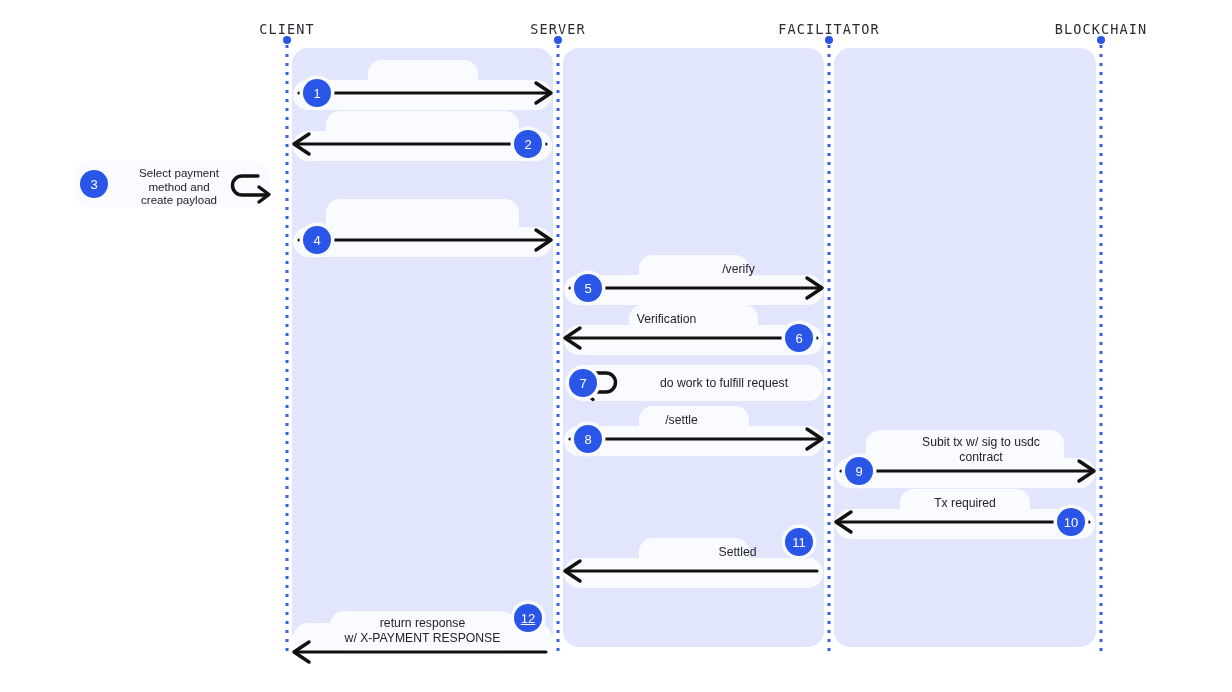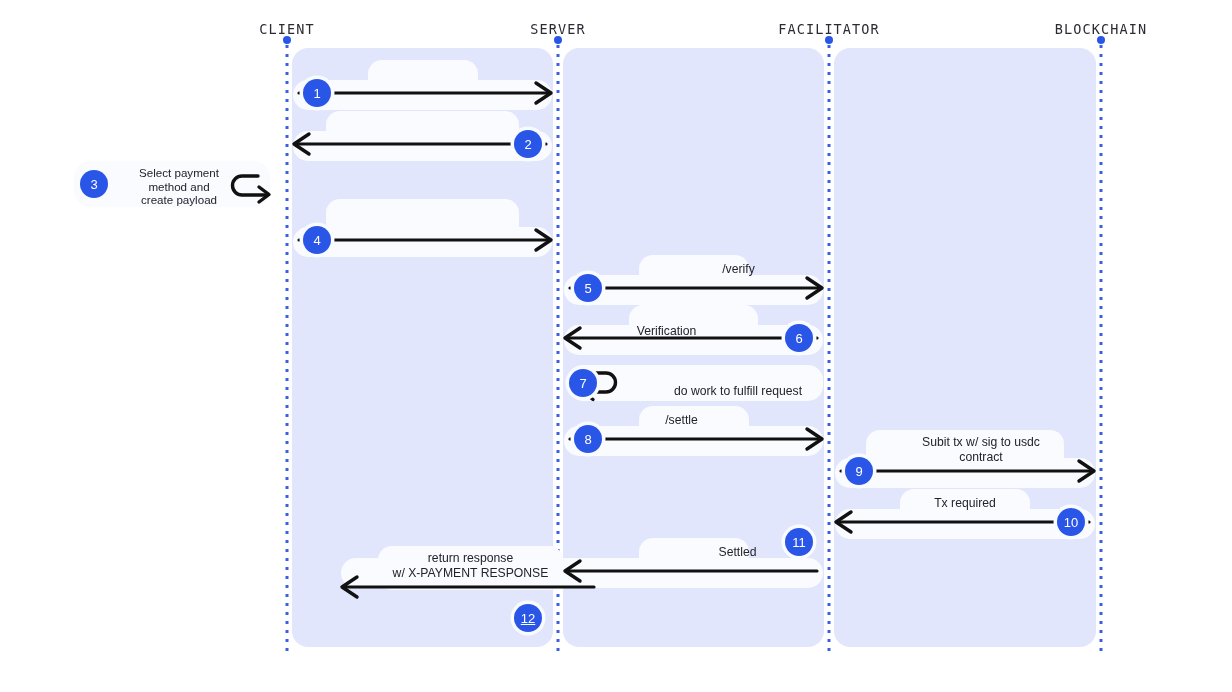--- a/index.html
+++ b/index.html
@@ -170,30 +170,30 @@
       <div class="label" style="left: 0px; width: 259px; top: 7px; margin-left: 45px;">/verify</div>
       <svg width="259" height="50px">
         <line x1="6" y1="33" x2="255" y2="33" stroke="#111" stroke-width="3.2" stroke-linecap="round"></line>
         <path d="M243 23 L258 33 L243 43" fill="none" stroke="#111" stroke-width="3.4" stroke-linecap="round" stroke-linejoin="round"></path>
       </svg>
     </div>
     <div class="step" style="left: 588px; top: 288px;">5</div>
     <div class="msg" style="left: 564px; width: 259px; top: 305px; height: 50px;">
       <div class="bar"></div>
       <div class="bubble" style="left: 64.802px; width: 129.396px; height: 34px;"></div>
-      <div class="label" style="left: 0px; width: 205px; top: 7px; margin-top: 12px;">Verification</div>
+      <div class="label" style="left: 0px; width: 205px; top: 7px;">Verification</div>
       <svg width="259" height="50px">
         <line x1="4" y1="33" x2="253" y2="33" stroke="#111" stroke-width="3.2" stroke-linecap="round"></line>
         <path d="M16 23 L1 33 L16 43" fill="none" stroke="#111" stroke-width="3.4" stroke-linecap="round" stroke-linejoin="round"></path>
       </svg>
     </div>
     <div class="step" style="left: 799px; top: 338px;">6</div>
     <div class="msg" style="left: 568px; top: 365px; width: 255px; height: 36px;">
       <div class="bar" style="height:36px"></div>
-      <div class="label" style="left: 80px; top: 11px; width: 180px; margin-top: 8px;">do work to fulfill request</div>
+      <div class="label" style="left: 66px; top: 11px; width: 180px;">do work to fulfill request</div>
       <svg width="70" height="36" style="position: absolute; left: 4px; top: 0px;">
         <path d="M18 8 H34 a9.5 9.5 0 0 1 0 19 H12" fill="none" stroke="#111" stroke-width="3.4" stroke-linecap="round"></path>
         <path d="M21 19 L11 27 L21 34.5" fill="none" stroke="#111" stroke-width="3.4" stroke-linecap="round" stroke-linejoin="round"></path>
       </svg>
     </div>
     <div class="step" style="left: 583px; top: 383px;">7</div>
     <div class="msg" style="left: 564px; width: 259px; top: 406px; height: 50px;">
       <div class="bar"></div>
       <div class="bubble" style="left: 74.5px; width: 110px; height: 34px;"></div>
       <div class="label" style="left: 0px; width: 235px; top: 7px;">/settle</div>
@@ -227,21 +227,21 @@
     <div class="msg" style="left: 564px; width: 259px; top: 538px; height: 50px;">
       <div class="bar"></div>
       <div class="bubble" style="left: 74.5px; width: 110px; height: 34px;"></div>
       <div class="label" style="left: 0px; width: 259px; top: 7px; padding-left: 44px;">Settled</div>
       <svg width="259" height="50px">
         <line x1="4" y1="33" x2="253" y2="33" stroke="#111" stroke-width="3.2" stroke-linecap="round"></line>
         <path d="M16 23 L1 33 L16 43" fill="none" stroke="#111" stroke-width="3.4" stroke-linecap="round" stroke-linejoin="round"></path>
       </svg>
     </div>
     <div class="step" style="left: 799px; top: 542px;">11</div>
-    <div class="msg" style="left: 293px; width: 259px; top: 546px; height: 42px; margin-left: 48px;">
+    <div class="msg" style="left: 293px; width: 259px; top: 611px; height: 42px;">
       <div class="bar"></div>
       <div class="bubble" style="left: 36.5285px; width: 185.943px; height: 44px;"></div>
       <div class="label" style="left: 0px; width: 259px; top: 5px;">return response
 w/ X-PAYMENT RESPONSE</div>
       <svg width="259" height="58px">
         <line x1="4" y1="41" x2="253" y2="41" stroke="#111" stroke-width="3.2" stroke-linecap="round"></line>
         <path d="M16 31 L1 41 L16 51" fill="none" stroke="#111" stroke-width="3.4" stroke-linecap="round" stroke-linejoin="round"></path>
       </svg>
     </div>
     <div class="step" style="left: 528px; top: 618px; text-decoration: underline;">12</div>

